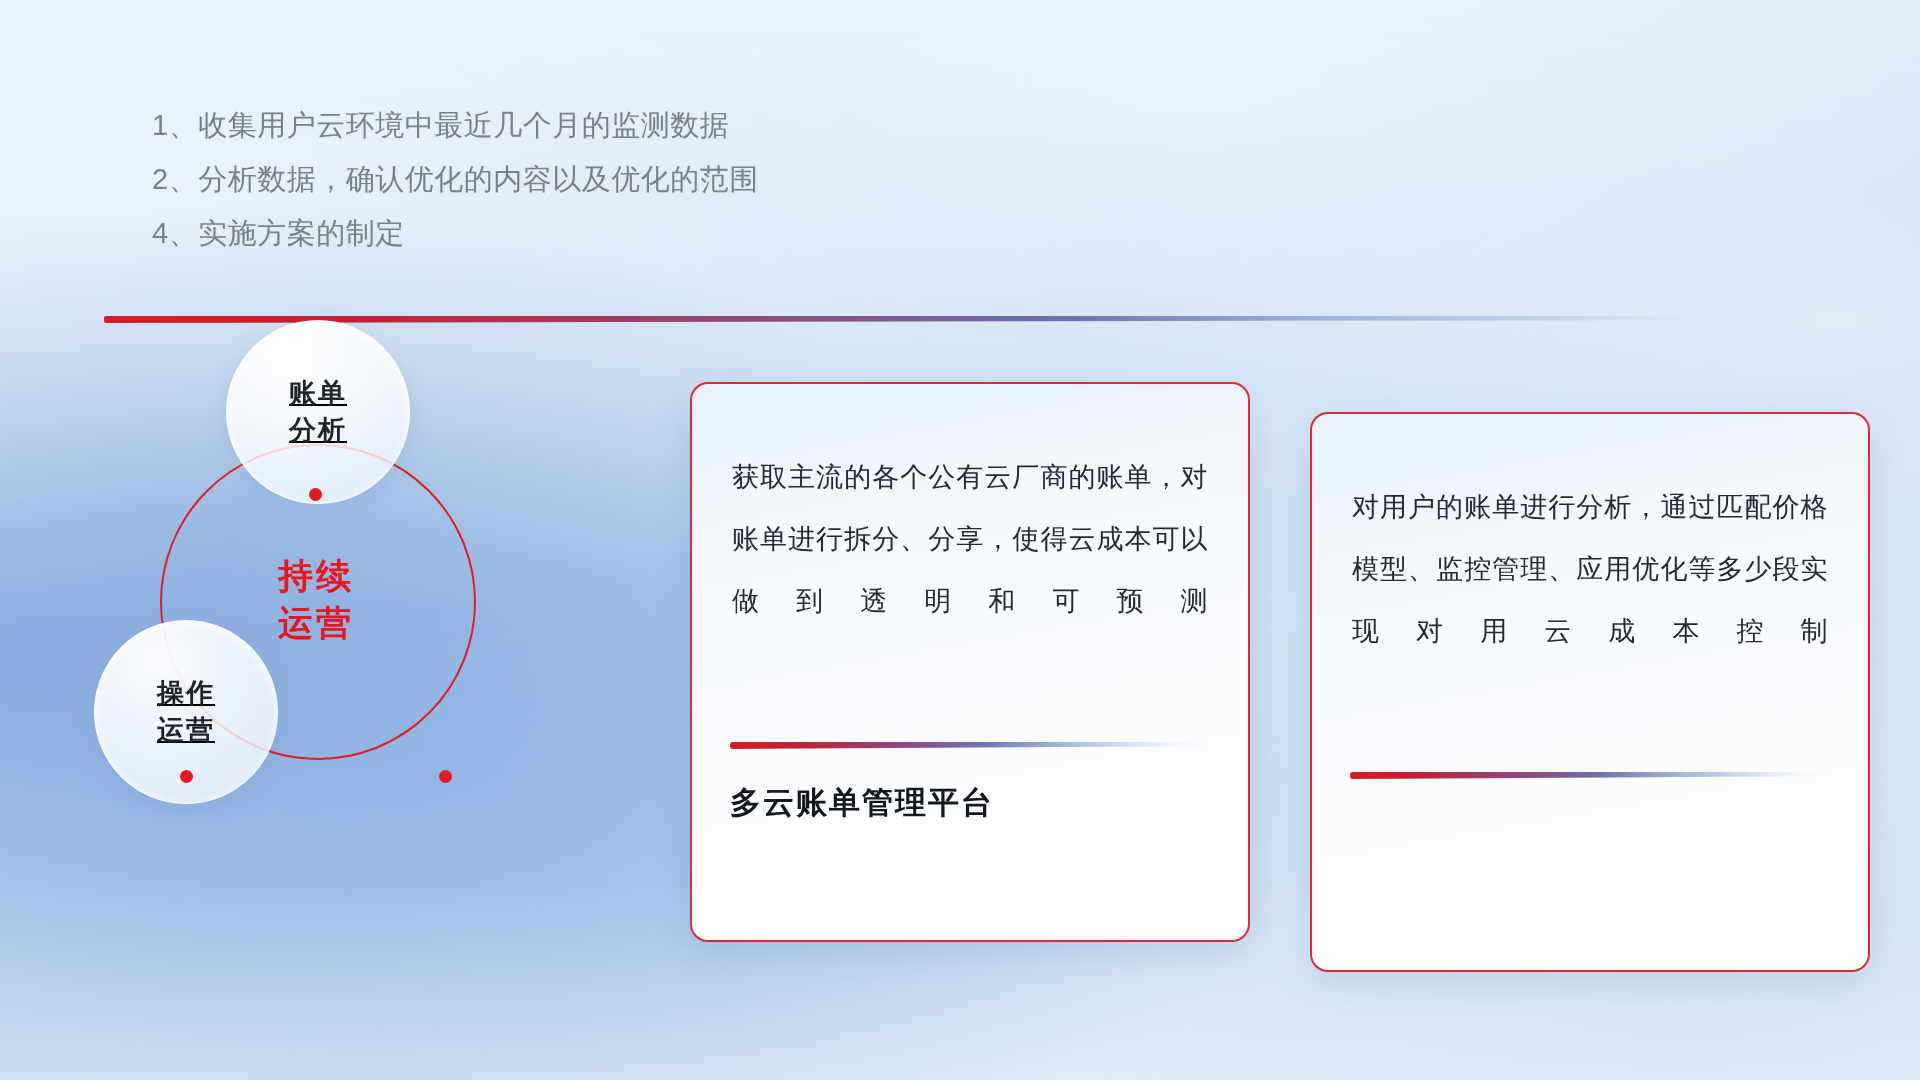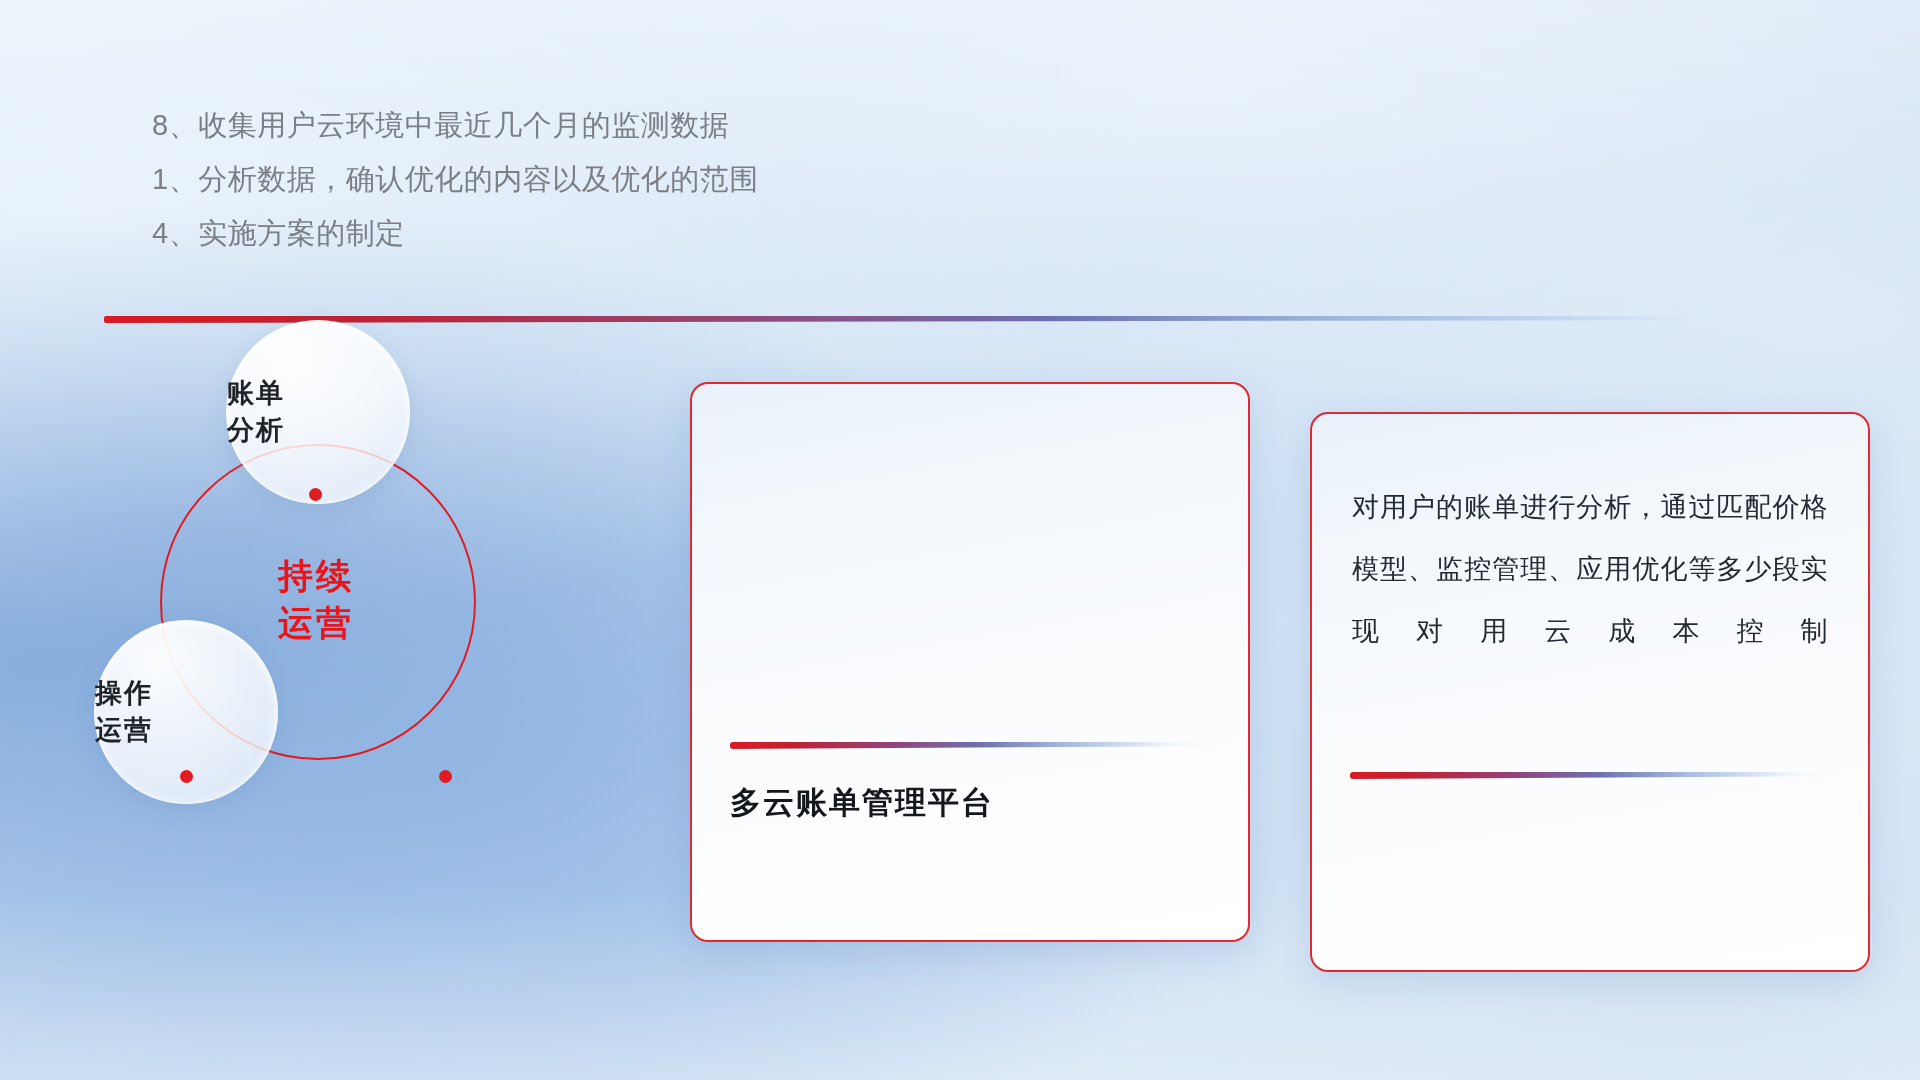--- a/index.html
+++ b/index.html
@@ -44,21 +44,21 @@
     position:absolute;left:104px;top:316px;width:1716px;height:7px;
     background:linear-gradient(to right,#d81b24 0%,#c2202f 14%,#8f4a79 38%,#6b6fb0 55%,#9fb6dd 72%,rgba(214,228,244,.25) 92%,rgba(214,228,244,0) 100%);
     clip-path:polygon(0 0,100% 0,100% 55%,0 100%);
     border-radius:2px;
   }
 
   
   .diagram{position:absolute;left:100px;top:340px;width:520px;height:600px;}
   .circle{
     position:absolute;border-radius:50%;
-    display:flex;align-items:center;justify-content:flex-start;text-align:center;
+    display:flex;align-items:center;justify-content:center;text-align:center;text-decoration:underline;
   }
   .c-glass{
     background:
       radial-gradient(120% 120% at 35% 22%, rgba(255,255,255,.97) 0%, rgba(255,255,255,.80) 45%, rgba(228,239,250,.72) 100%);
     border:1.5px solid rgba(255,255,255,.9);
     box-shadow:0 6px 22px rgba(90,130,180,.18), inset 0 2px 10px rgba(255,255,255,.9);
   }
   .c-top{left:126px;top:-20px;width:182px;height:182px;}
   .c-bl{left:-6px;top:280px;width:182px;height:182px;}
   .c-br{left:256px;top:280px;width:182px;height:182px;}
@@ -109,22 +109,22 @@
 </style>
 </head>
 <body>
 
 <div class="bg"></div>
 <div class="bg-haze"></div>
 <div class="bg-vig"></div>
 
 <div class="steps">
   <div class="col col-left">
-    <div class="step">8、收集用户云环境中最近几个月的监测数据</div>
-    <div class="step">1、分析数据，确认优化的内容以及优化的范围</div>
+    <div class="step">1、收集用户云环境中最近几个月的监测数据</div>
+    <div class="step">2、分析数据，确认优化的内容以及优化的范围</div>
     <div class="step">4、实施方案的制定</div>
   </div>
 </div>
 
 <div class="rule"></div>
 
 <div class="diagram">
   <div class="ring"></div>
 
   <div class="circle c-glass c-top">
@@ -148,20 +148,21 @@
       <span>运营</span>
     </div>
   </div>
 
   <div class="dot dot-top"></div>
   <div class="dot dot-bl"></div>
   <div class="dot dot-br"></div>
 </div>
 
 <div class="card card-1">
+  <div class="card-body">获取主流的各个公有云厂商的账单，对账单进行拆分、分享，使得云成本可以做到透明和可预测</div>
   <div class="card-rule"></div>
   <div class="card-title">多云账单管理平台</div>
 </div>
 
 <div class="card card-2">
   <div class="card-body">对用户的账单进行分析，通过匹配价格模型、监控管理、应用优化等多少段实现对用云成本控制</div>
   <div class="card-rule"></div>
 </div>
 
 </body></html>

